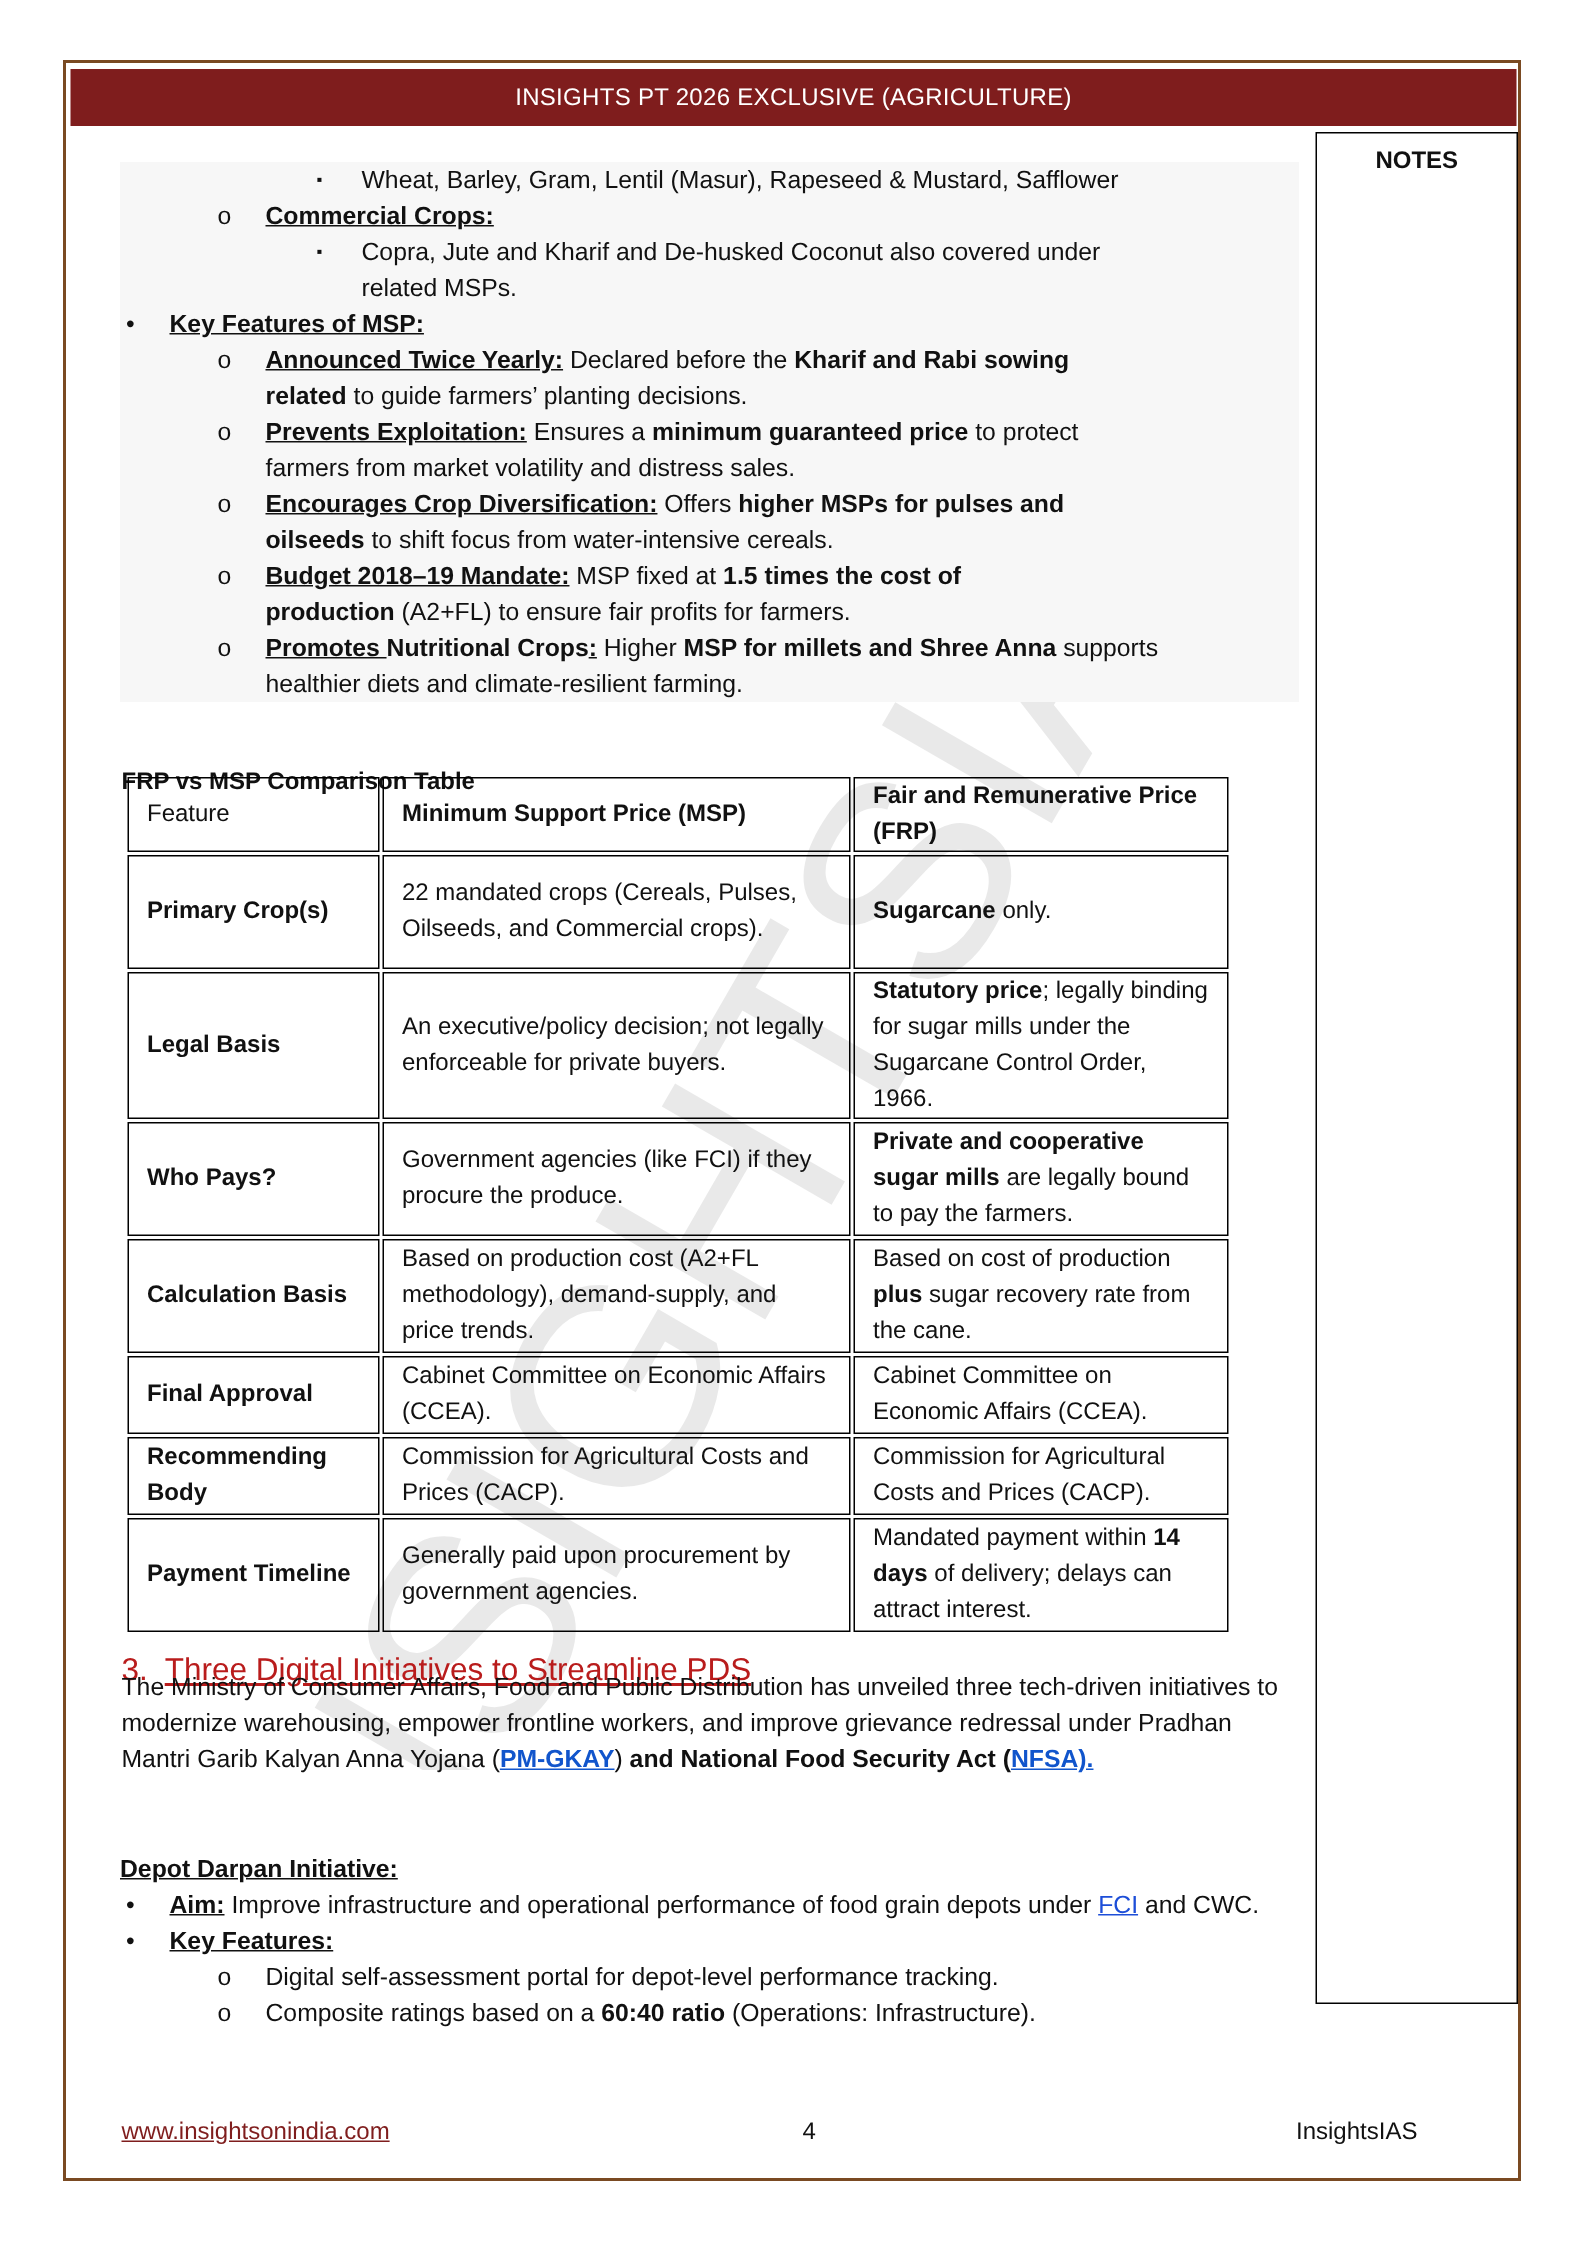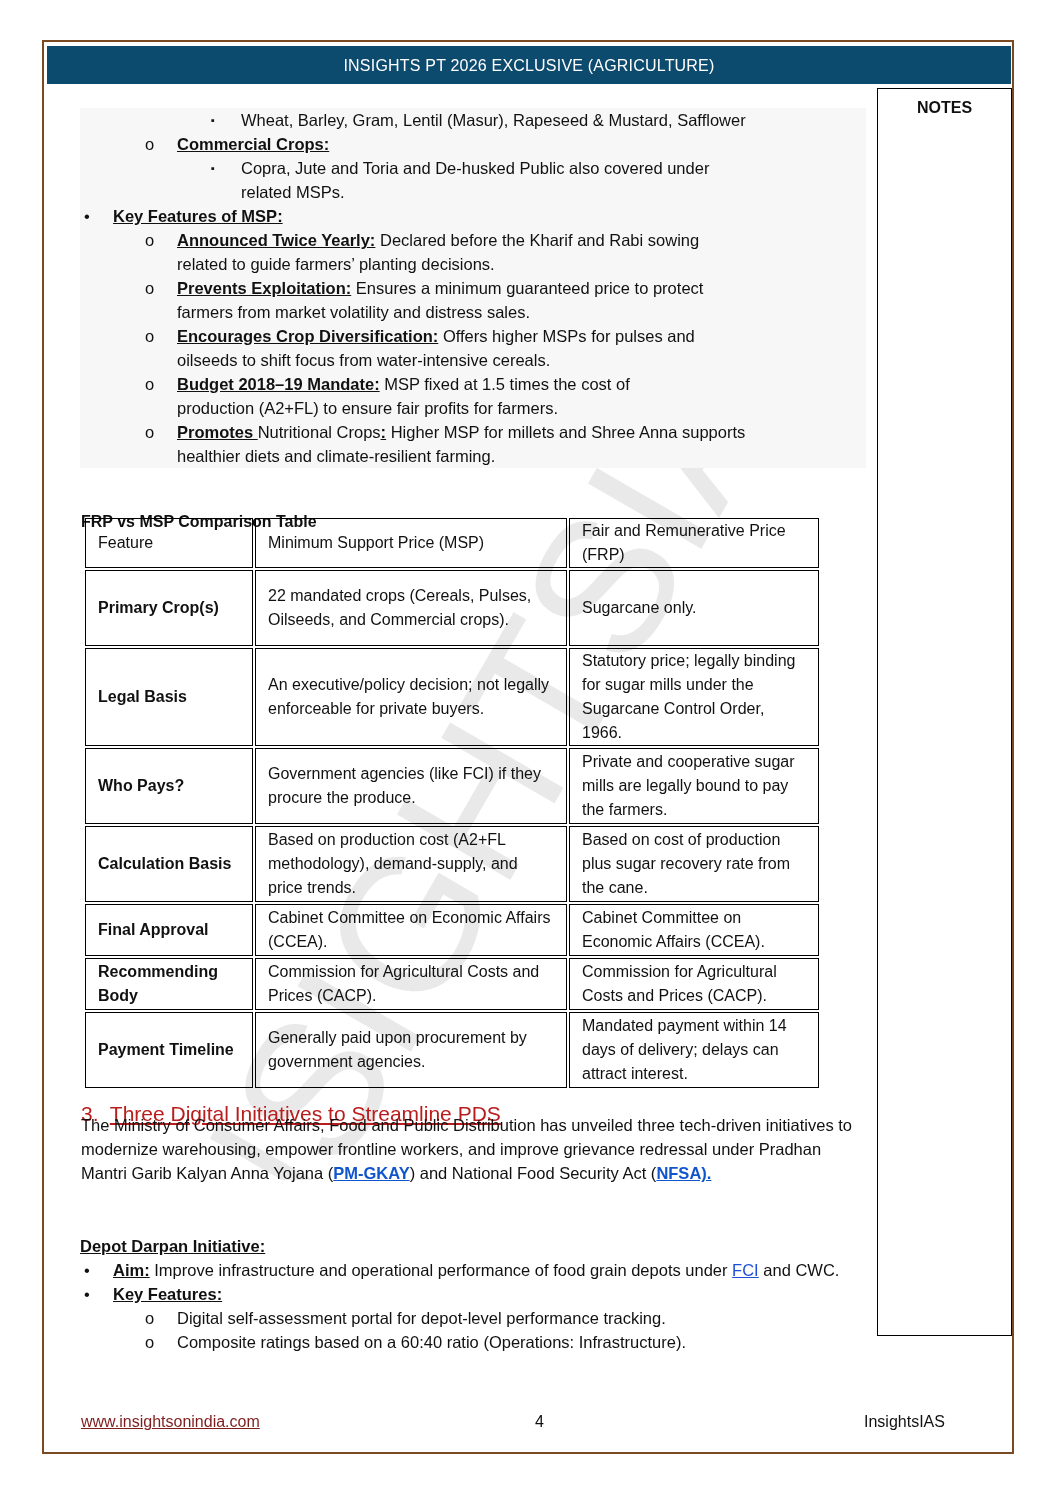--- a/index.html
+++ b/index.html
@@ -1,29 +1,29 @@
 <!DOCTYPE html>
 <html><head>
 <meta charset="utf-8">
 <style>
   html, body { margin: 0; padding: 0; background: #ffffff; }
   body { width: 1058px; height: 1497px; position: relative; overflow: hidden;
          font-family: "Liberation Sans", sans-serif; color: #111; }
   .page-frame { position: absolute; left: 42px; top: 40px; width: 972px; height: 1414px;
                 border: 2px solid #7a4a22; box-sizing: border-box; }
   .header-bar { position: absolute; left: 47px; top: 46px; width: 964px; height: 38px;
-                background: #0c4a6e; color: #fff; font-size: 16px; text-align: center;
+                background: #7f1d1d; color: #fff; font-size: 16px; text-align: center;
                 line-height: 40px; letter-spacing: 0.2px; }
   .notes-box { position: absolute; left: 877px; top: 88px; width: 135px; height: 1248px;
                border: 1.5px solid #000; box-sizing: border-box; }
   .notes-title { text-align: center; font-weight: bold; font-size: 16px; margin-top: 10px; }
 
   .shaded { position: absolute; left: 80px; top: 108px; width: 786px; height: 360px; background: #f7f7f7; }
   .content { position: absolute; left: 80px; top: 108px; width: 790px; font-size: 16.5px; line-height: 24px; }
-  .b { font-weight: normal; }
+  .b { font-weight: bold; }
   .bu { font-weight: bold; text-decoration: underline; }
   .row { position: relative; }
   .lvl1 { padding-left: 33px; }
   .lvl2 { padding-left: 97px; }
   .lvl3 { padding-left: 161px; }
   .mark { position: absolute; }
   .lvl1 .mark { left: 4px; }
   .lvl2 .mark { left: 65px; }
   .lvl3 .mark { left: 131px; font-size: 11px; }
 
@@ -67,21 +67,21 @@
   <div class="row lvl3">
     <span class="mark">▪</span>
     <span>Wheat, Barley, Gram, Lentil (Masur), Rapeseed &amp; Mustard, Safflower</span>
   </div>
   <div class="row lvl2">
     <span class="mark">o</span>
     <span class="bu">Commercial Crops:</span>
   </div>
   <div class="row lvl3">
     <span class="mark">▪</span>
-    <span>Copra, Jute and Toria and De-husked Public also covered under</span><br>
+    <span>Copra, Jute and Kharif and De-husked Coconut also covered under</span><br>
     <span>related MSPs.</span>
   </div>
   <div class="row lvl1">
     <span class="mark">•</span>
     <span class="bu">Key Features of MSP:</span>
   </div>
 
   <div class="row lvl2">
     <span class="mark">o</span>
     <span class="bu">Announced Twice Yearly:</span><span> Declared before the </span><span class="b">Kharif and Rabi sowing</span><br>

